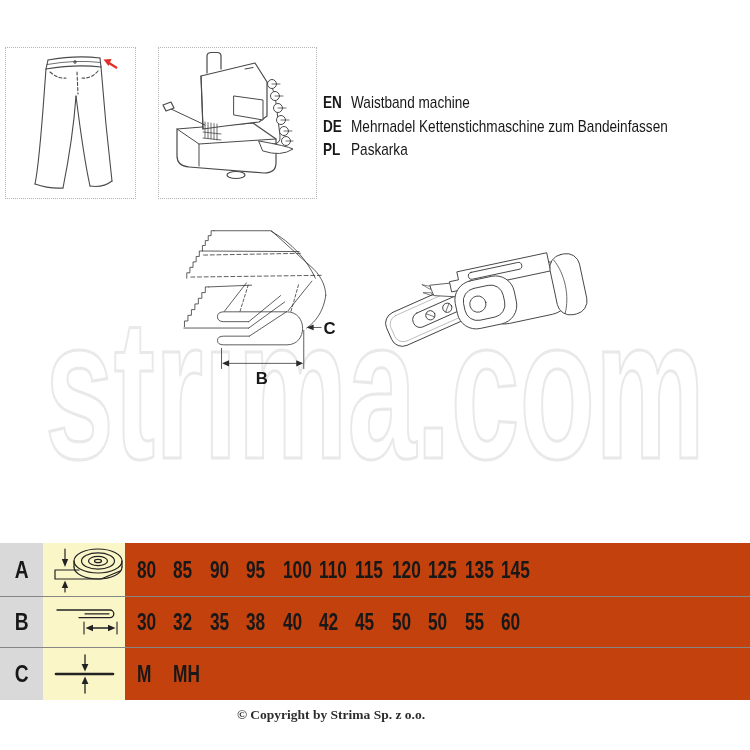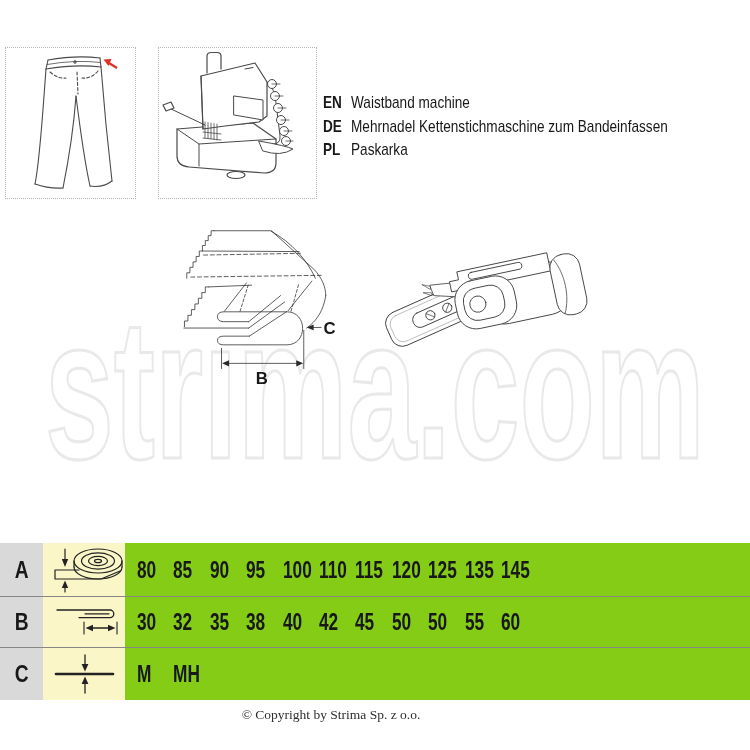--- a/index.html
+++ b/index.html
@@ -29,27 +29,27 @@
   .srow.r-a{height:53px;}
   .srow.r-b{height:50px;border-top:1px solid #868686;}
   .srow.r-c{height:52px;border-top:1px solid #868686;}
   .key-cell{
     width:43px;flex:0 0 43px;background:#d9d9d9;display:flex;align-items:center;justify-content:center;
     font-weight:bold;font-size:24px;
   }
   .key-cell span{display:inline-block;transform:scaleX(.8);}
   .icon-cell{width:82px;flex:0 0 82px;background:#fbf6c7;position:relative;}
   .icon-cell svg{position:absolute;left:0;top:0;overflow:visible;}
-  .vals-cell{flex:1;display:flex;align-items:center;padding-left:12px;background:#84cc16;}
+  .vals-cell{flex:1;display:flex;align-items:center;padding-left:12px;background:#c2410c;}
   .vcell{width:36.4px;flex:0 0 36.4px;font-size:24px;font-weight:bold;white-space:nowrap;}
   .vcell span{display:inline-block;transform:scaleX(.72);transform-origin:0 50%;}
   
   #footer{
     position:absolute;left:0;top:707px;width:662px;text-align:center;
-    font-family:"Liberation Serif",serif;font-size:13.5px;color:#2e2e2e;
+    font-family:"Liberation Serif",serif;font-size:13.5px;color:#2e2e2e;font-weight:bold;
   }
   .stroke{fill:none;stroke:#2a2a2a;stroke-width:1.3;stroke-linejoin:round;stroke-linecap:round;}
 </style>
 </head>
 <body>
 
 <svg id="watermark-svg" width="750" height="200">
   <text x="375" y="178" text-anchor="middle" font-size="200" font-weight="bold" font-family="Liberation Sans, sans-serif" fill="#ffffff" stroke="#e9e9e9" stroke-width="3" textLength="660" lengthAdjust="spacingAndGlyphs">strima.com</text>
 </svg>
 

